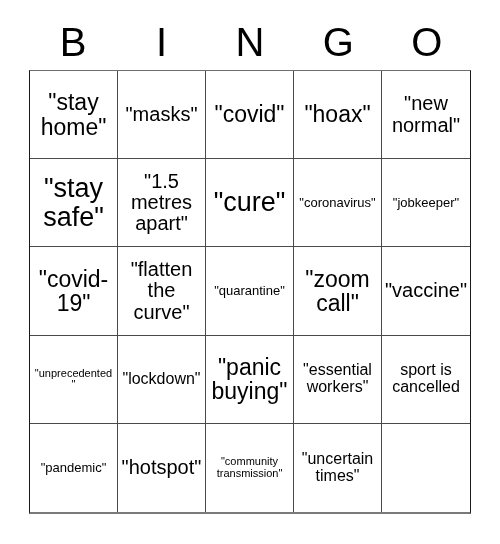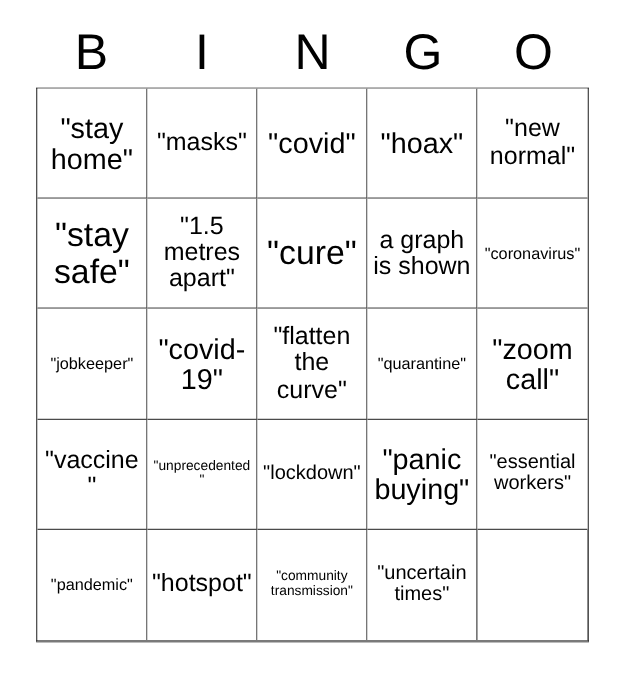--- a/index.html
+++ b/index.html
@@ -118,23 +118,20 @@
       <div class="cell">
         <span class="cell-text sz-xl">"stay safe"</span>
       </div>
       <div class="cell">
         <span class="cell-text sz-md">"1.5 metres apart"</span>
       </div>
       <div class="cell">
         <span class="cell-text sz-xl">"cure"</span>
       </div>
       <div class="cell">
-        <span class="cell-text sz-md">a graph is shown</span>
-      </div>
-      <div class="cell">
         <span class="cell-text sz-xs">"coronavirus"</span>
       </div>
       <div class="cell">
         <span class="cell-text sz-xs">"jobkeeper"</span>
       </div>
       <div class="cell">
         <span class="cell-text sz-lg">"covid-19"</span>
       </div>
       <div class="cell">
         <span class="cell-text sz-md">"flatten the curve"</span>
@@ -154,20 +151,23 @@
       <div class="cell">
         <span class="cell-text sz-sm">"lockdown"</span>
       </div>
       <div class="cell">
         <span class="cell-text sz-lg">"panic buying"</span>
       </div>
       <div class="cell">
         <span class="cell-text sz-sm">"essential workers"</span>
       </div>
       <div class="cell">
+        <span class="cell-text sz-sm">sport is cancelled</span>
+      </div>
+      <div class="cell">
         <span class="cell-text sz-xs">"pandemic"</span>
       </div>
       <div class="cell">
         <span class="cell-text sz-md">"hotspot"</span>
       </div>
       <div class="cell">
         <span class="cell-text sz-xxs">"community transmission"</span>
       </div>
       <div class="cell">
         <span class="cell-text sz-sm">"uncertain times"</span>

